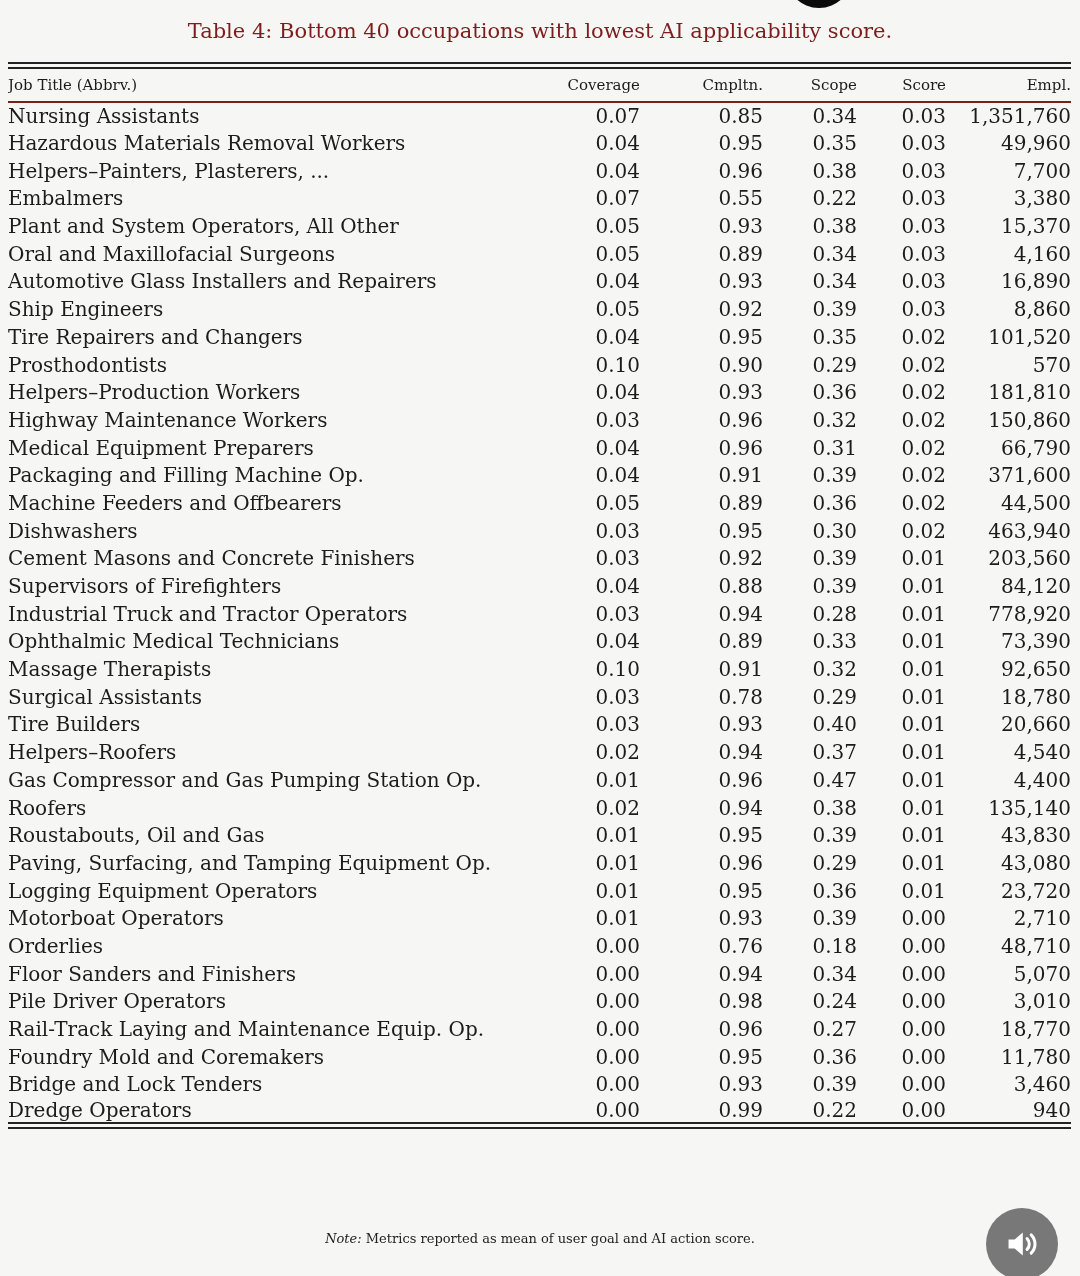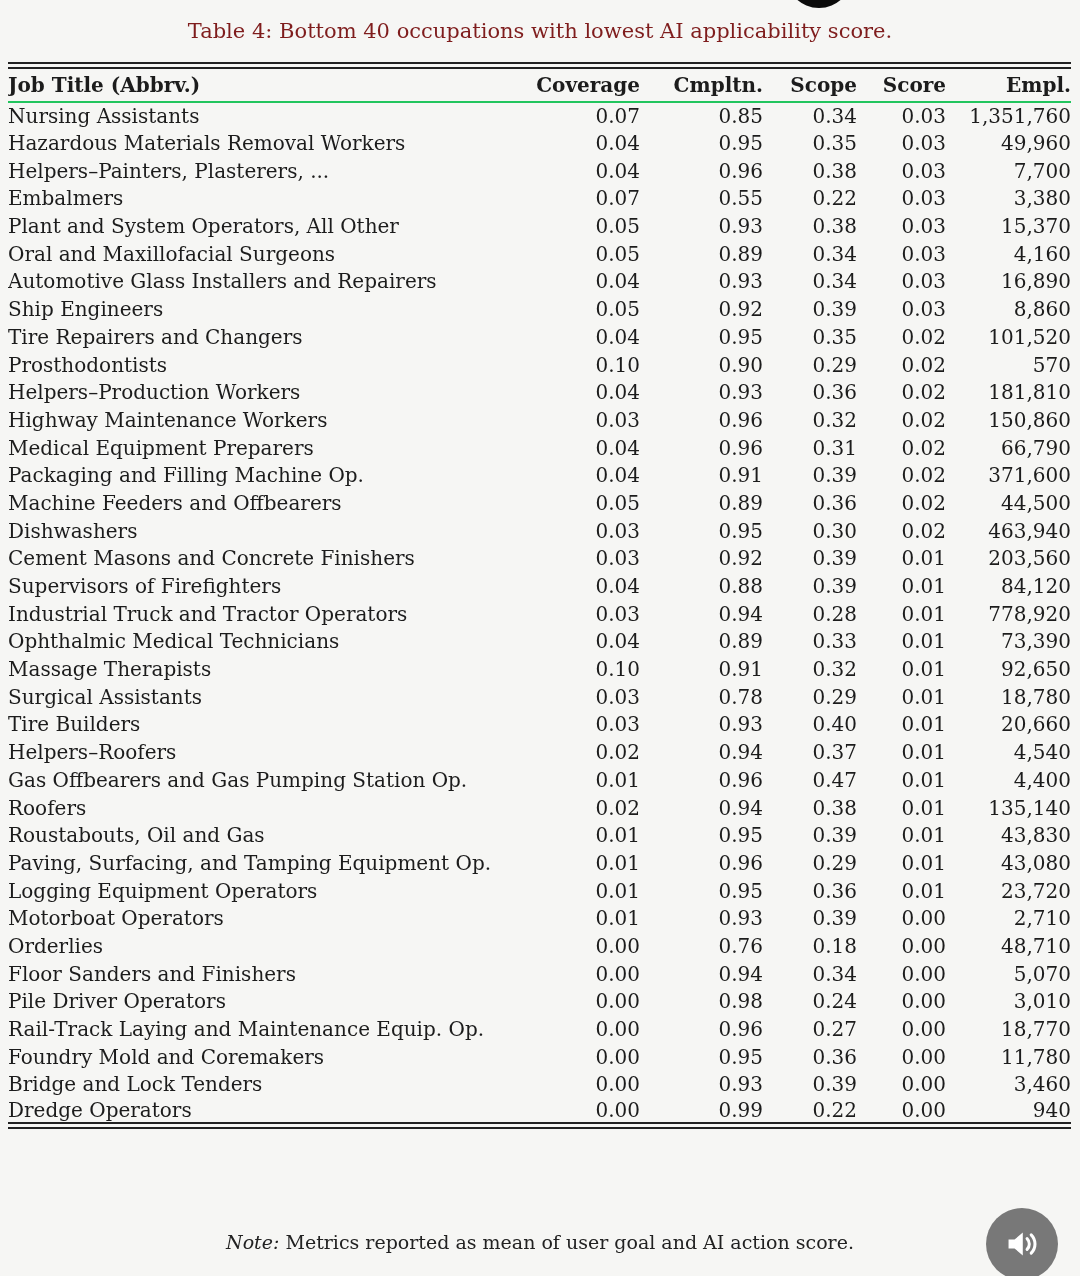--- a/index.html
+++ b/index.html
@@ -38,44 +38,44 @@
     border-bottom: 7px double #222;
   }
   table.paper-table th, table.paper-table td {
     box-sizing: border-box;
     padding: 0;
     white-space: nowrap;
     overflow: hidden;
   }
   thead th {
     height: 36px;
-    font-size: 20px;
-    font-weight: bold;
+    font-size: 15px;
+    font-weight: normal;
     vertical-align: middle;
-    border-bottom: 2px solid #22c55e;
+    border-bottom: 2px solid #7f1d1d;
   }
   tbody td {
     height: 27.7px;
     font-size: 20px;
     vertical-align: middle;
   }
   .col-job   { width: 505px; }
   .col-cov   { width: 127px; }
   .col-cmp   { width: 123px; }
   .col-scope { width: 94px; }
   .col-score { width: 89px; }
   .col-empl  { width: 125px; }
   th.job, td.job { text-align: left; padding-left: 14px; }
   th.num, td.num { text-align: right; }
   th.empl, td.empl { padding-right: 5px; }
   .note {
     position: absolute;
     top: 1231px; left: 0; width: 1080px;
     text-align: center;
-    font-size: 19px;
+    font-size: 13px;
     color: #222;
   }
   .note .note-label { font-style: italic; }
   .audio-button {
     position: absolute;
     left: 986px; top: 1208px;
     width: 72px; height: 72px;
     border-radius: 50%;
     background: rgba(97, 97, 97, 0.85);
     display: flex;
@@ -300,21 +300,21 @@
         </tr>
         <tr>
           <td class="job">Helpers–Roofers</td>
           <td class="num">0.02</td>
           <td class="num">0.94</td>
           <td class="num">0.37</td>
           <td class="num">0.01</td>
           <td class="num empl">4,540</td>
         </tr>
         <tr>
-          <td class="job">Gas Offbearers and Gas Pumping Station Op.</td>
+          <td class="job">Gas Compressor and Gas Pumping Station Op.</td>
           <td class="num">0.01</td>
           <td class="num">0.96</td>
           <td class="num">0.47</td>
           <td class="num">0.01</td>
           <td class="num empl">4,400</td>
         </tr>
         <tr>
           <td class="job">Roofers</td>
           <td class="num">0.02</td>
           <td class="num">0.94</td>

